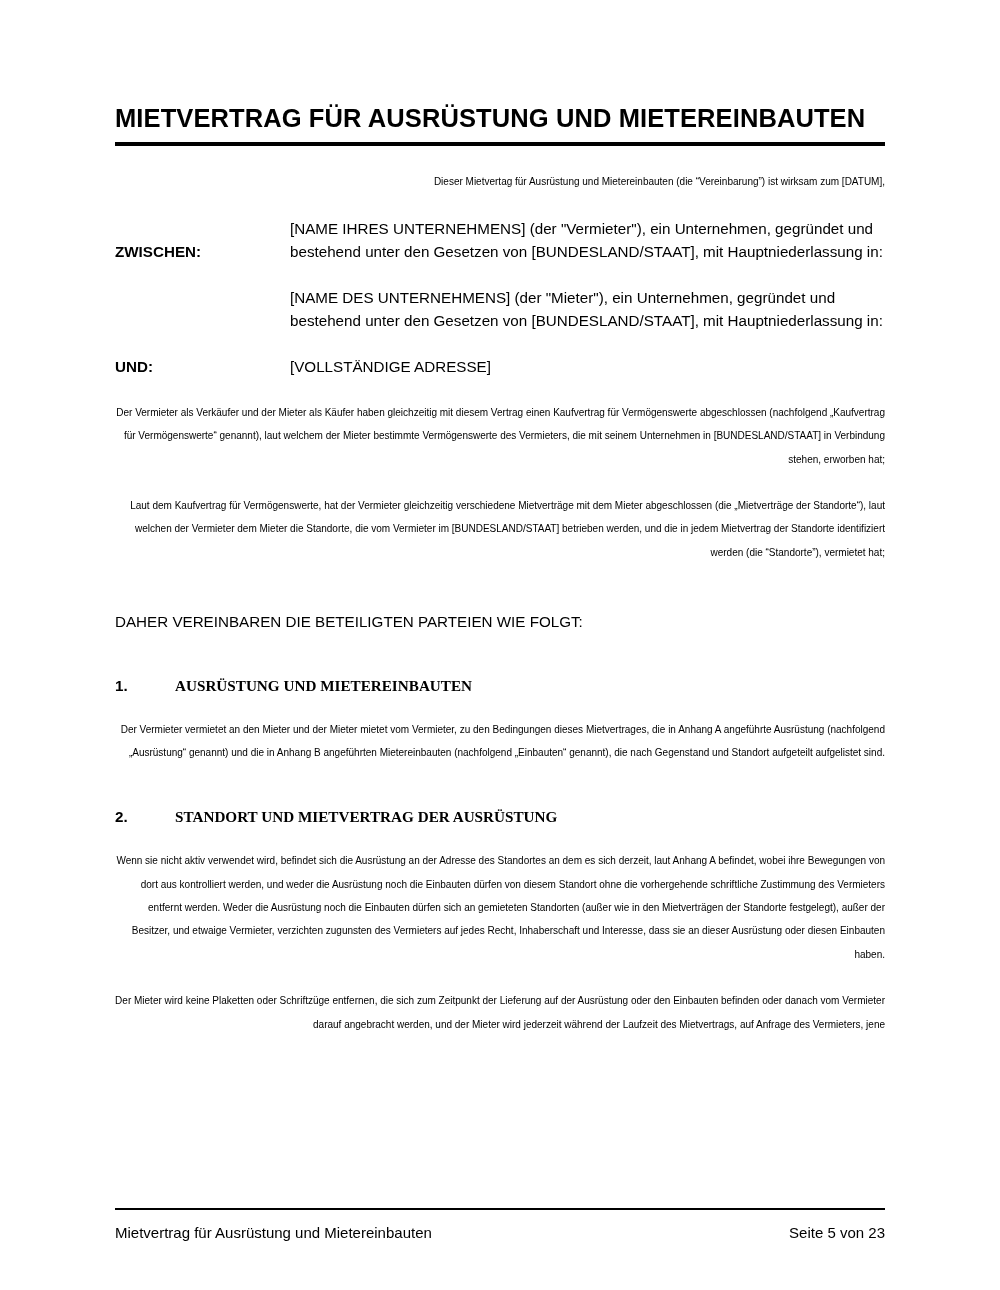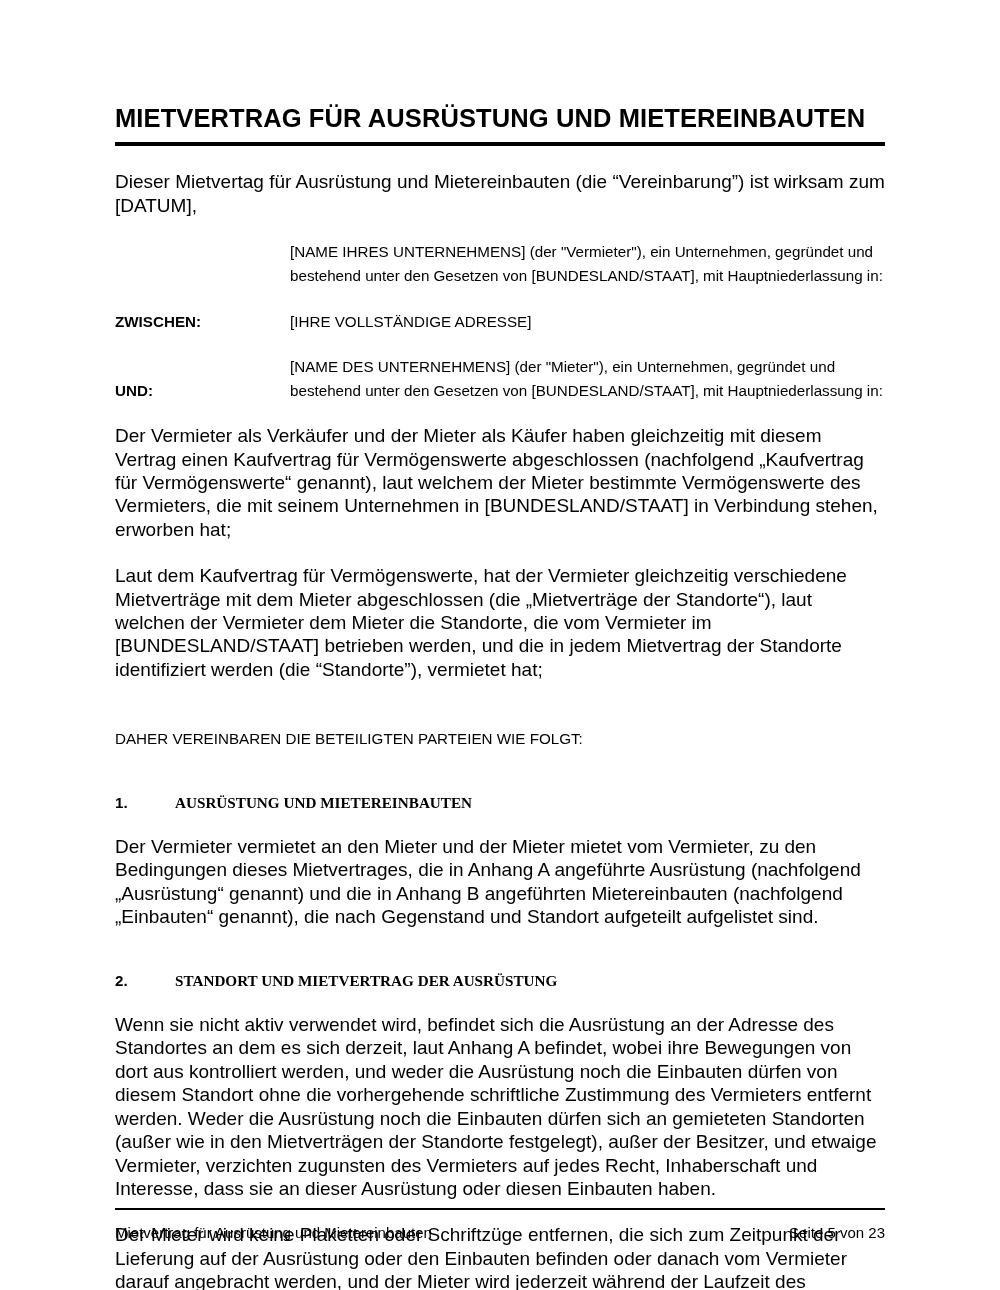--- a/index.html
+++ b/index.html
@@ -40,24 +40,24 @@
   }
   .title-rule {
     height: 4px;
     background: #000000;
     margin-top: 9px;
     margin-bottom: 0;
   }
 
   
   p.body {
-    font-size: 19px;
+    font-size: 10px;
     line-height: 23.4px;
     margin: 0;
-    text-align: left;
+    text-align: right;
   }
   .gap-intro { height: 24px; }
   .gap-para  { height: 23px; }
   .gap-block { height: 22px; }
   .gap-heading-top { height: 40px; }
   .gap-heading-bottom { height: 21px; }
 
   
   .party-row {
     display: flex;
@@ -135,30 +135,30 @@
 
     <div class="gap-intro"></div>
     <p class="body">Dieser Mietvertag für Ausrüstung und Mietereinbauten (die “Vereinbarung”) ist wirksam zum [DATUM],</p>
 
     <div class="gap-para"></div>
 
     <div class="party-row">
       <div class="party-label">ZWISCHEN:</div>
       <div class="party-body">
         <b>[NAME IHRES UNTERNEHMENS]</b><span> (der "Vermieter"), ein Unternehmen, gegründet und bestehend unter den Gesetzen von [BUNDESLAND/STAAT], mit Hauptniederlassung in:</span>
-        <span class="addr">[IHRE VOLLSTÄNDIGE ADRESSE]</span>
       </div>
     </div>
 
     <div class="gap-block"></div>
 
     <div class="party-row">
       <div class="party-label">UND:</div>
       <div class="party-body">
         <b>[NAME DES UNTERNEHMENS]</b><span> (der "Mieter"), ein Unternehmen, gegründet und bestehend unter den Gesetzen von [BUNDESLAND/STAAT], mit Hauptniederlassung in:</span>
+        <span class="addr">[VOLLSTÄNDIGE ADRESSE]</span>
       </div>
     </div>
 
     <div class="gap-block"></div>
 
     <p class="body">Der Vermieter als Verkäufer und der Mieter als Käufer haben gleichzeitig mit diesem Vertrag einen Kaufvertrag für Vermögenswerte abgeschlossen (nachfolgend „Kaufvertrag für Vermögenswerte“ genannt), laut welchem der Mieter bestimmte Vermögenswerte des Vermieters, die mit seinem Unternehmen in [BUNDESLAND/STAAT] in Verbindung stehen, erworben hat;</p>
     <div class="gap-para"></div>
     <p class="body">Laut dem Kaufvertrag für Vermögenswerte, hat der Vermieter gleichzeitig verschiedene Mietverträge mit dem Mieter abgeschlossen (die „Mietverträge der Standorte“), laut welchen der Vermieter dem Mieter die Standorte, die vom Vermieter im [BUNDESLAND/STAAT] betrieben werden, und die in jedem Mietvertrag der Standorte identifiziert werden (die “Standorte”), vermietet hat;</p>
     <div class="gap-para"></div>
 

